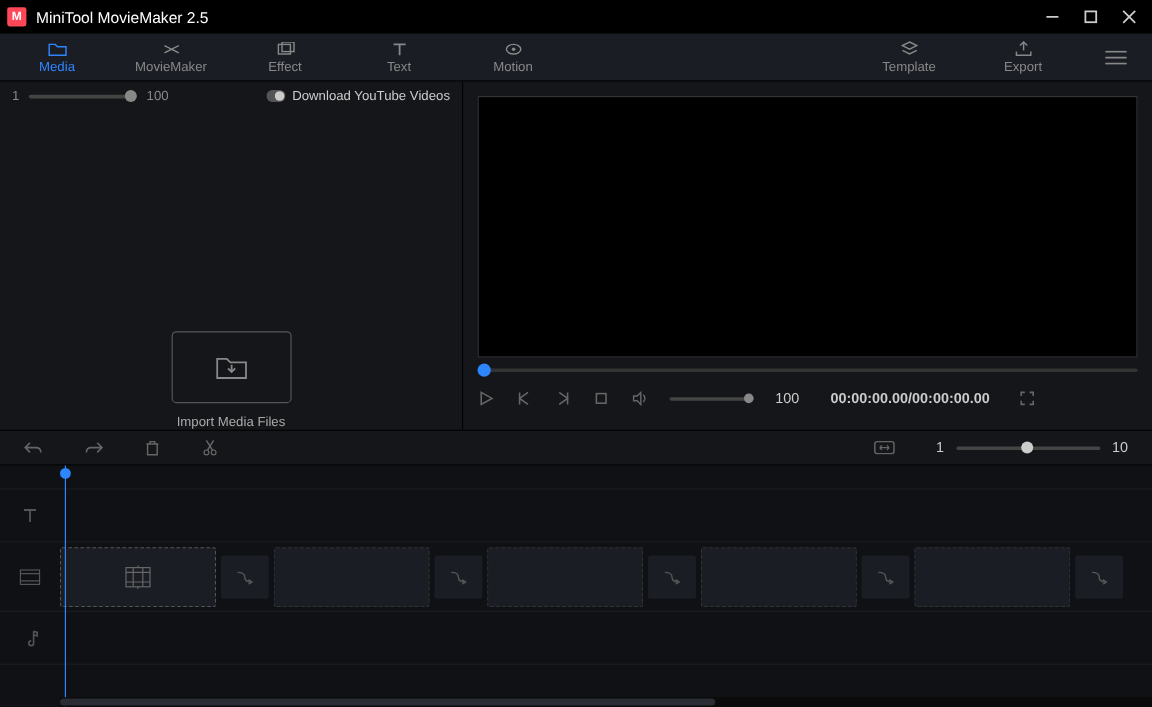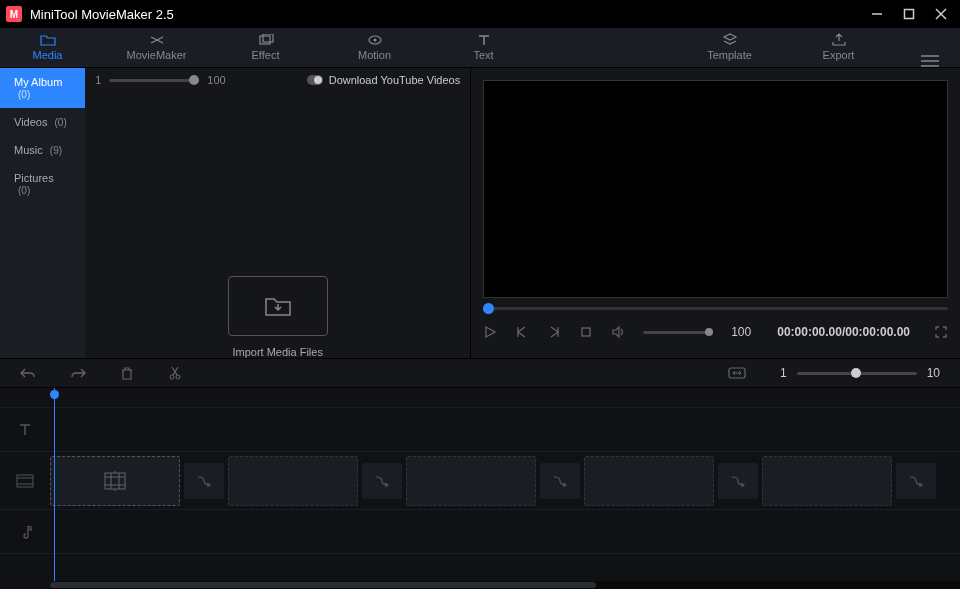--- a/index.html
+++ b/index.html
@@ -3,21 +3,21 @@
 <meta charset="utf-8">
 <style>
 * { margin: 0; padding: 0; box-sizing: border-box; font-family: -apple-system, Segoe UI, sans-serif; }
 body { background: #0d0d0d; color: #ccc; width: 960px; height: 589px; overflow: hidden; font-size: 12px; }
 .titlebar { height: 28px; background: #000; display: flex; align-items: center; padding: 0 6px; }
 .logo { width: 16px; height: 16px; background: #ff4757; border-radius: 2px; display: flex; align-items: center; justify-content: center; margin-right: 8px; }
 .logo span { color: #fff; font-weight: bold; font-size: 10px; }
 .title { color: #fff; font-size: 13px; font-weight: 400; flex: 1; }
 .winbtns { display: flex; gap: 18px; margin-right: 6px; }
 .winbtn { width: 14px; height: 14px; display: flex; align-items: center; justify-content: center; cursor: pointer; color: #ccc; }
-.toptabs { height: 40px; background: #1a1d24; display: flex; align-items: flex-end; border-bottom: 1px solid #000; gap: 14px; }
+.toptabs { height: 40px; background: #1a1d24; display: flex; align-items: center; border-bottom: 1px solid #000; }
 .toptab { width: 95px; display: flex; flex-direction: column; align-items: center; justify-content: center; gap: 2px; cursor: pointer; color: #888; font-size: 11px; height: 40px; }
 .toptab.active { color: #2e86ff; }
 .toptab-icon { height: 14px; display: flex; align-items: center; }
 .toptabs-spacer { flex: 1; }
 .hamburger { width: 60px; display: flex; align-items: center; justify-content: center; cursor: pointer; }
 .main { display: flex; height: 290px; }
 .sidebar { width: 126px; background: #1a1d24; }
 .side-item { padding: 8px 14px; cursor: pointer; color: #aaa; font-size: 11px; }
 .side-item.active { background: #2e86ff; color: #fff; }
 .side-count { color: #888; font-size: 10px; margin-left: 4px; }
@@ -112,33 +112,33 @@
         <svg width="16" height="12" viewBox="0 0 16 12">
           <rect x="2" y="2" width="10" height="8" fill="none" stroke="currentColor" stroke-width="1.2"></rect>
           <rect x="5" y="0" width="10" height="8" fill="none" stroke="currentColor" stroke-width="1.2"></rect>
         </svg>
       </div>
     <span>Effect</span>
   </div>
   <div class="toptab">
     <div class="toptab-icon">
         <svg width="16" height="12" viewBox="0 0 16 12">
+          <path d="M3 2 h10 M8 2 v9" fill="none" stroke="currentColor" stroke-width="1.5"></path>
+        </svg>
+      </div>
+    <span>Text</span>
+  </div>
+  <div class="toptab">
+    <div class="toptab-icon">
+        <svg width="16" height="12" viewBox="0 0 16 12">
           <ellipse cx="8" cy="6" rx="6" ry="4" fill="none" stroke="currentColor" stroke-width="1.2"></ellipse>
           <circle cx="8" cy="6" r="1.5" fill="currentColor"></circle>
         </svg>
       </div>
     <span>Motion</span>
-  </div>
-  <div class="toptab">
-    <div class="toptab-icon">
-        <svg width="16" height="12" viewBox="0 0 16 12">
-          <path d="M3 2 h10 M8 2 v9" fill="none" stroke="currentColor" stroke-width="1.5"></path>
-        </svg>
-      </div>
-    <span>Text</span>
   </div>
   <div class="toptabs-spacer"></div>
   <div class="toptab">
     <div class="toptab-icon">
         <svg width="16" height="14" viewBox="0 0 16 14">
           <path d="M8 1 l6 3 l-6 3 l-6 -3 z M2 8 l6 3 l6 -3" fill="none" stroke="currentColor" stroke-width="1.2"></path>
         </svg>
       </div>
     <span>Template</span>
   </div>
@@ -154,38 +154,20 @@
     <svg width="18" height="12" viewBox="0 0 18 12">
         <line x1="0" y1="1" x2="18" y2="1" stroke="#888" stroke-width="1.5"></line>
         <line x1="0" y1="6" x2="18" y2="6" stroke="#888" stroke-width="1.5"></line>
         <line x1="0" y1="11" x2="18" y2="11" stroke="#888" stroke-width="1.5"></line>
       </svg>
   </div>
 </div>
 
 <div class="main">
 
-  <div class="sidebar">
-    <div class="side-item active">
-      <span>My Album</span>
-      <span class="side-count">(0)</span>
-    </div>
-    <div class="side-item">
-      <span>Videos</span>
-      <span class="side-count">(0)</span>
-    </div>
-    <div class="side-item">
-      <span>Music</span>
-      <span class="side-count">(9)</span>
-    </div>
-    <div class="side-item">
-      <span>Pictures</span>
-      <span class="side-count">(0)</span>
-    </div>
-  </div>
 
   <div class="mediaarea">
     <div class="mediaheader">
       <span>1</span>
       <div class="zoomslider">
           <div class="thumb" style="left:80px"></div>
         </div>
       <span>100</span>
       <div class="grow"></div>
       <div class="dlbtn">

